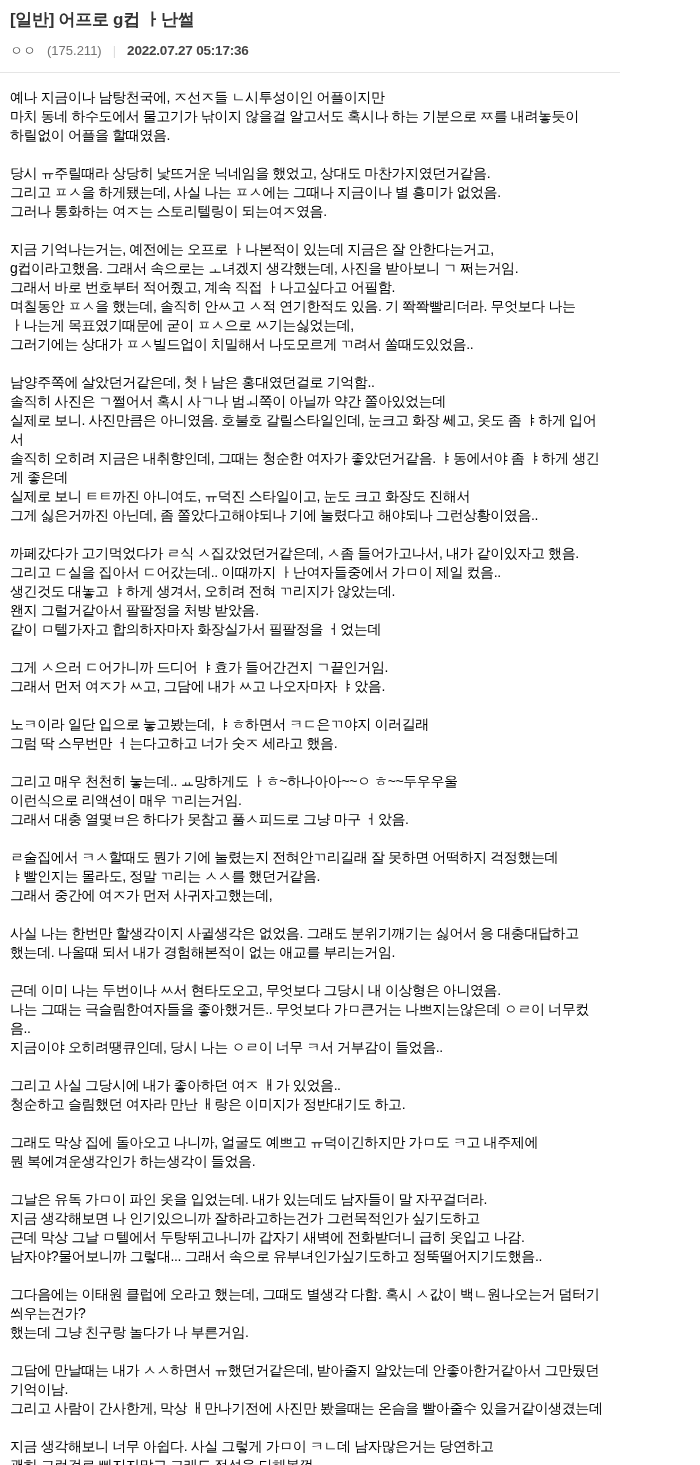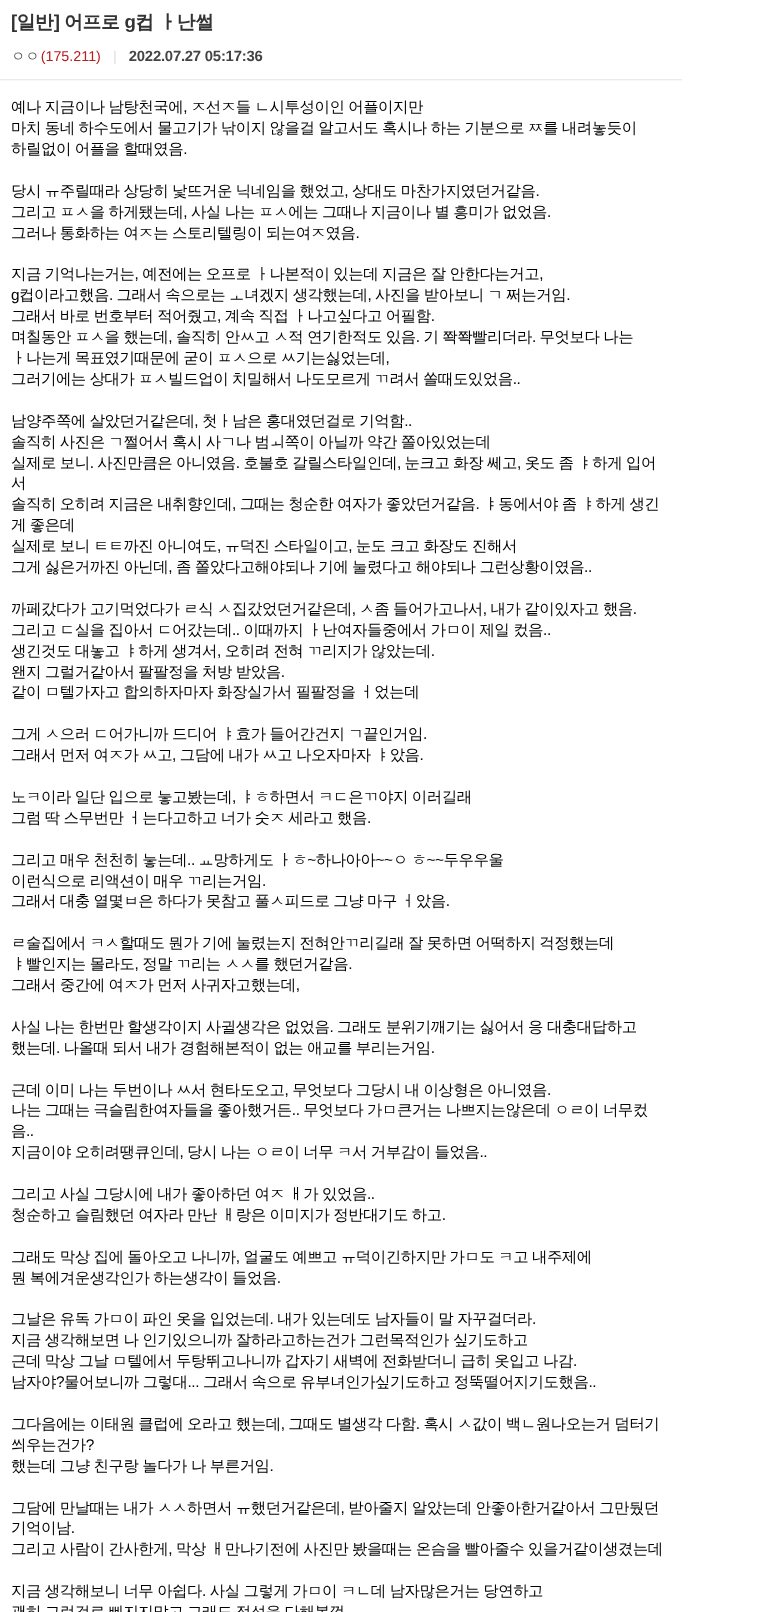--- a/index.html
+++ b/index.html
@@ -26,22 +26,22 @@
     font-size: 13px;
     line-height: 18px;
     margin-bottom: 0;
   }
   .author-nick {
     color: #555555;
     font-weight: 400;
     cursor: pointer;
   }
   .author-ip {
-    color: #b91c1c;
-    margin-left: 1px;
+    color: #737373;
+    margin-left: 11px;
   }
   .meta-sep {
     color: #dddddd;
     margin: 0 11px;
     font-size: 13px;
   }
   .post-date {
     color: #444444;
     font-weight: 700;
     font-size: 13.5px;

